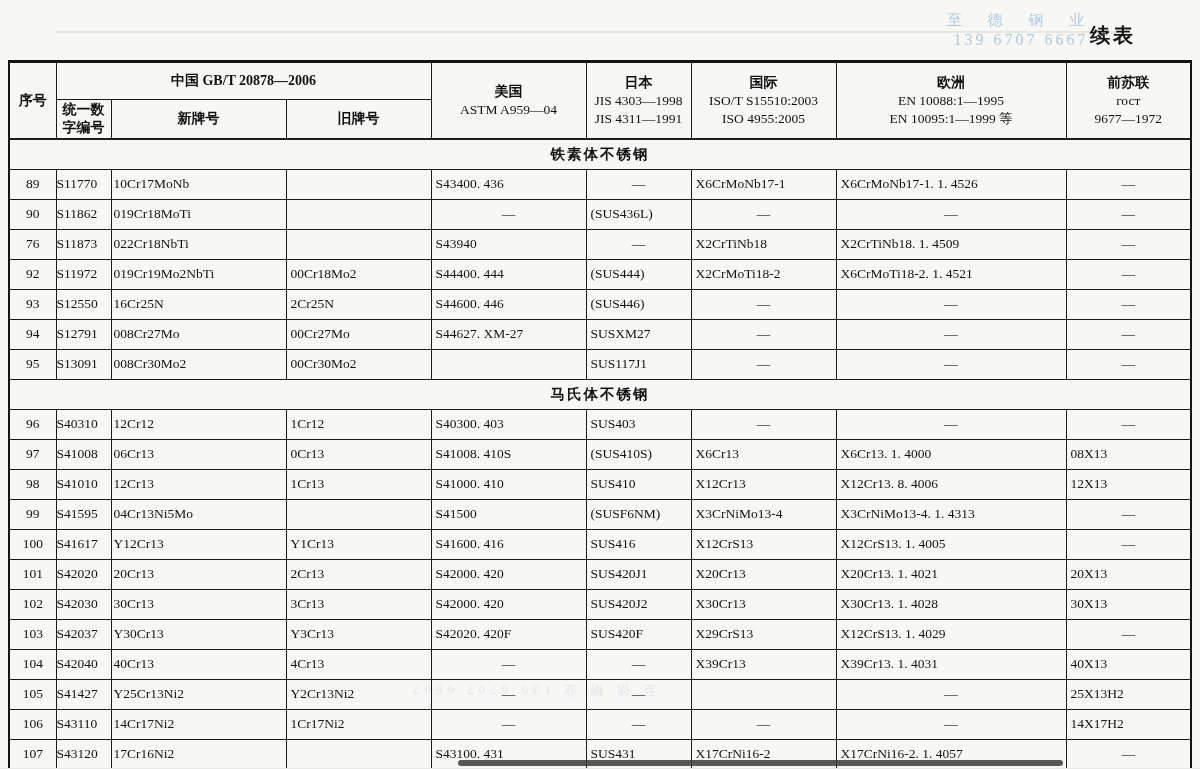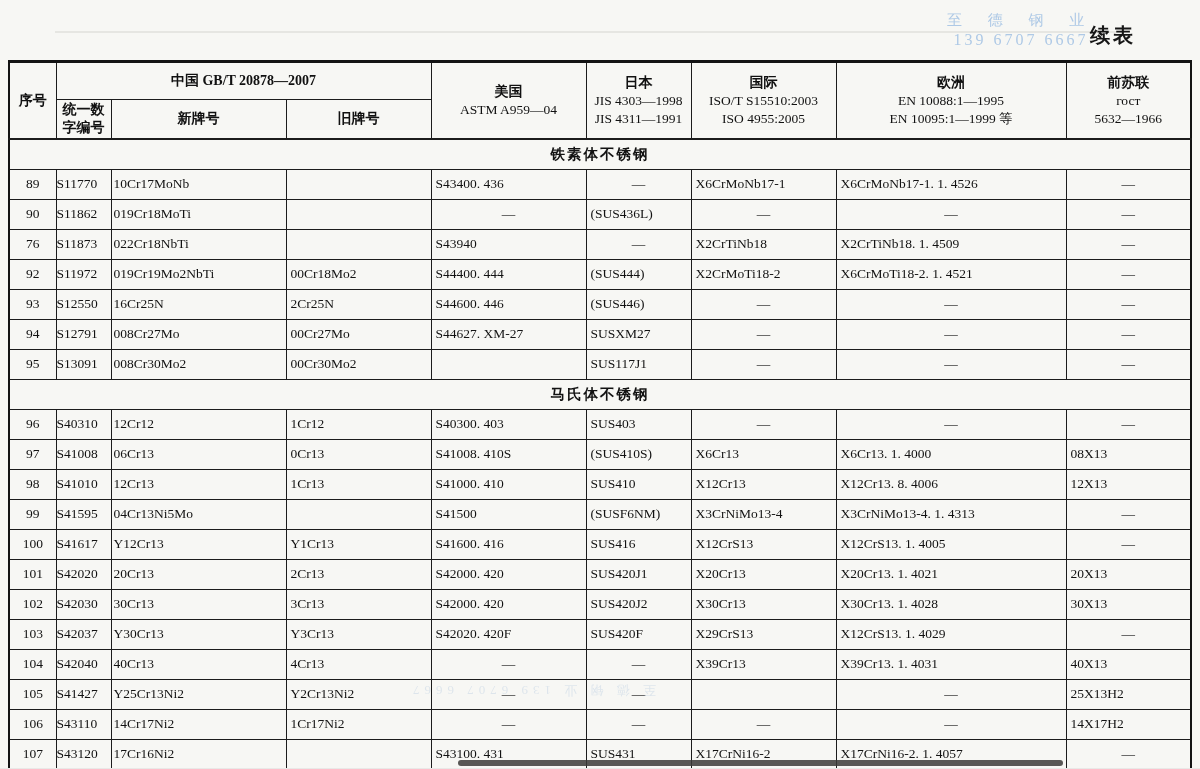--- a/index.html
+++ b/index.html
@@ -101,21 +101,21 @@
       <col style="width:145px">
         <col style="width:155px">
         <col style="width:105px">
       <col style="width:145px">
         <col style="width:230px">
         <col style="width:125px">
     </colgroup>
     <thead>
       <tr class="h1">
         <th rowspan="2">序号</th>
-        <th colspan="3">中国 GB/T 20878—2007</th>
+        <th colspan="3">中国 GB/T 20878—2006</th>
         <th rowspan="2">
           <span class="cn-line">美国</span>
           <span class="std-line">ASTM A959—04</span>
         </th>
         <th rowspan="2">
           <span class="cn-line">日本</span>
           <span class="std-line">JIS 4303—1998</span>
           <span class="std-line">JIS 4311—1991</span>
         </th>
         <th rowspan="2">
@@ -124,21 +124,21 @@
           <span class="std-line">ISO 4955:2005</span>
         </th>
         <th rowspan="2">
           <span class="cn-line">欧洲</span>
           <span class="std-line">EN 10088:1—1995</span>
           <span class="std-line">EN 10095:1—1999 等</span>
         </th>
         <th rowspan="2">
           <span class="cn-line">前苏联</span>
           <span class="std-line">гост</span>
-          <span class="std-line">5632—1966</span>
+          <span class="std-line">9677—1972</span>
         </th>
       </tr>
       <tr class="h2">
         <th>
           <span class="cn-line">统一数</span>
           <span class="cn-line">字编号</span>
         </th>
         <th>新牌号</th>
         <th>旧牌号</th>
       </tr>

